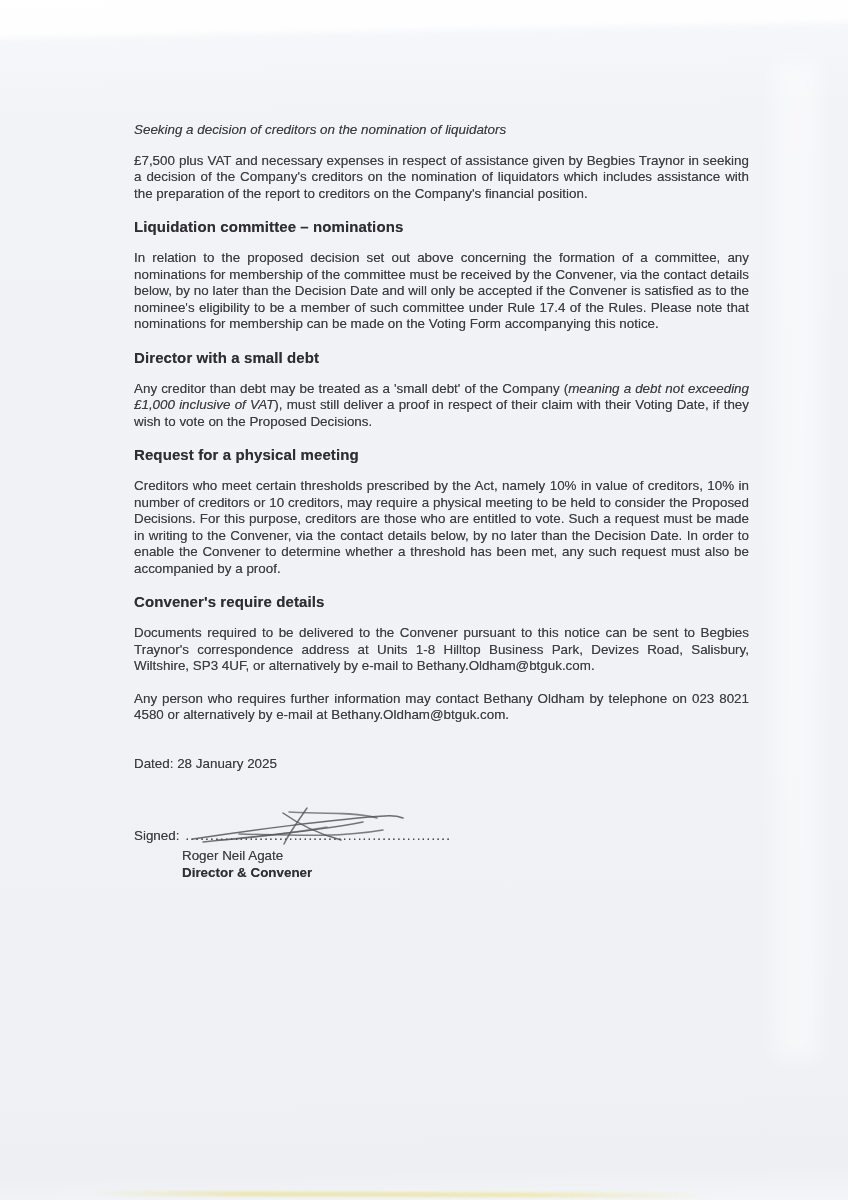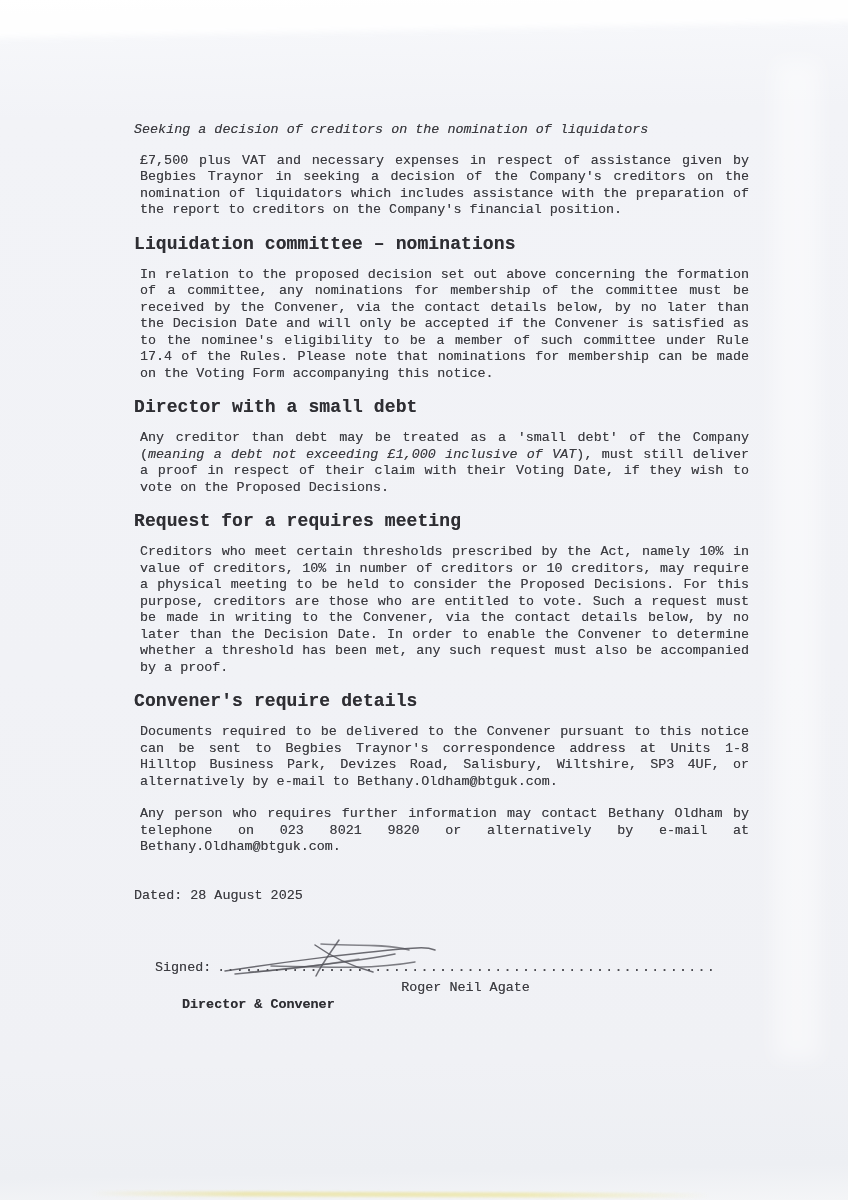--- a/index.html
+++ b/index.html
@@ -15,21 +15,21 @@
     background:
       linear-gradient(179deg,
         #ffffff 0px,
         #fefefe 14px,
         #f6f7fa 34px,
         #f2f3f7 120px,
         #f1f2f6 55%,
         #f0f1f5 88%,
         #edeff3 97%,
         #f4f5f7 100%);
-    font-family: Liberation Mono, monospace;
+    font-family: Liberation Sans, sans-serif;
   }
   
   .scan .top-glare {
     position: absolute;
     top: -30px; left: -20px;
     width: 900px; height: 60px;
     background: #ffffff;
     transform: rotate(-1.1deg);
     opacity: 0.9;
     filter: blur(3px);
@@ -60,39 +60,39 @@
     color: #3c3c41;
     font-size: 13.4px;
     line-height: 16.5px;
     text-shadow: 0 0 0.5px rgba(40,40,46,0.55);
   }
   .subject {
     font-style: italic;
     margin: 0 0 14px 0;
   }
   p.body {
-    margin: 0 0 16px 6px;
+    margin: 0 0 16px 0;
     text-align: justify;
   }
   h2.sec {
-    font-size: 18px;
+    font-size: 15px;
     line-height: 18px;
     color: #2e2e33;
     margin: 16px 0 14px 0;
     font-weight: bold;
     letter-spacing: 0.1px;
   }
   .dated {
     margin-top: 32px;
   }
   .signed-row {
     margin-top: 56px;
     white-space: nowrap;
   }
-  .signed-label { vertical-align: baseline; margin-left: 21px; }
+  .signed-label { vertical-align: baseline; }
   .dotline-wrap {
     position: relative;
     display: inline-block;
     margin-left: 6px;
   }
   .dots {
     letter-spacing: 1.2px;
     color: #4a4a50;
   }
   .scribble {
@@ -103,21 +103,20 @@
     pointer-events: none;
   }
   .scribble path {
     fill: none;
     stroke: #53535a;
     stroke-width: 1.5;
     stroke-linecap: round;
   }
   .sig-name {
     margin: 3px 0 0 48px;
-    text-align: center;
   }
   .sig-title {
     margin: 1px 0 0 48px;
     font-weight: bold;
     color: #2e2e33;
   }
 </style>
 </head>
 <body>
 
@@ -131,28 +130,28 @@
     <p class="subject">Seeking a decision of creditors on the nomination of liquidators</p>
 
     <p class="body">£7,500 plus VAT and necessary expenses in respect of assistance given by Begbies Traynor in seeking a decision of the Company's creditors on the nomination of liquidators which includes assistance with the preparation of the report to creditors on the Company's financial position.</p>
 
     <h2 class="sec">Liquidation committee – nominations</h2>
     <p class="body">In relation to the proposed decision set out above concerning the formation of a committee, any nominations for membership of the committee must be received by the Convener, via the contact details below, by no later than the Decision Date and will only be accepted if the Convener is satisfied as to the nominee's eligibility to be a member of such committee under Rule 17.4 of the Rules. Please note that nominations for membership can be made on the Voting Form accompanying this notice.</p>
 
     <h2 class="sec">Director with a small debt</h2>
     <p class="body"><span>Any creditor than debt may be treated as a 'small debt' of the Company (</span><em>meaning a debt not exceeding £1,000 inclusive of VAT</em><span>), must still deliver a proof in respect of their claim with their Voting Date, if they wish to vote on the Proposed Decisions.</span></p>
 
-    <h2 class="sec">Request for a requires meeting</h2>
+    <h2 class="sec">Request for a physical meeting</h2>
     <p class="body">Creditors who meet certain thresholds prescribed by the Act, namely 10% in value of creditors, 10% in number of creditors or 10 creditors, may require a physical meeting to be held to consider the Proposed Decisions. For this purpose, creditors are those who are entitled to vote. Such a request must be made in writing to the Convener, via the contact details below, by no later than the Decision Date. In order to enable the Convener to determine whether a threshold has been met, any such request must also be accompanied by a proof.</p>
 
     <h2 class="sec">Convener's require details</h2>
     <p class="body">Documents required to be delivered to the Convener pursuant to this notice can be sent to Begbies Traynor's correspondence address at Units 1-8 Hilltop Business Park, Devizes Road, Salisbury, Wiltshire, SP3 4UF, or alternatively by e-mail to Bethany.Oldham@btguk.com.</p>
-    <p class="body">Any person who requires further information may contact Bethany Oldham by telephone on 023 8021 9820 or alternatively by e-mail at Bethany.Oldham@btguk.com.</p>
+    <p class="body">Any person who requires further information may contact Bethany Oldham by telephone on 023 8021 4580 or alternatively by e-mail at Bethany.Oldham@btguk.com.</p>
 
-    <div class="dated">Dated: 28 August 2025</div>
+    <div class="dated">Dated: 28 January 2025</div>
 
     <div class="signed-row">
       <span class="signed-label">Signed:</span><span class="dotline-wrap"><span class="dots">......................................................</span><svg class="scribble" width="230" height="46" viewBox="0 0 230 46">
           <path d="M6 36 C 58 28, 148 16, 198 13 C 206 12.5, 212 13.5, 216 15" opacity="0.85"></path>
           <path d="M16 39 C 78 33, 146 25, 176 19" opacity="0.8"></path>
           <path d="M52 31 C 100 32, 150 35, 196 27" opacity="0.75"></path>
           <path d="M96 10 C 110 20, 132 31, 154 37" opacity="0.85"></path>
           <path d="M120 5 C 112 17, 102 30, 97 41" opacity="0.8"></path>
           <path d="M102 9 C 122 11, 168 8, 190 15" opacity="0.7"></path>
           <path d="M30 37 C 70 35, 110 29, 140 24" opacity="0.55"></path>

